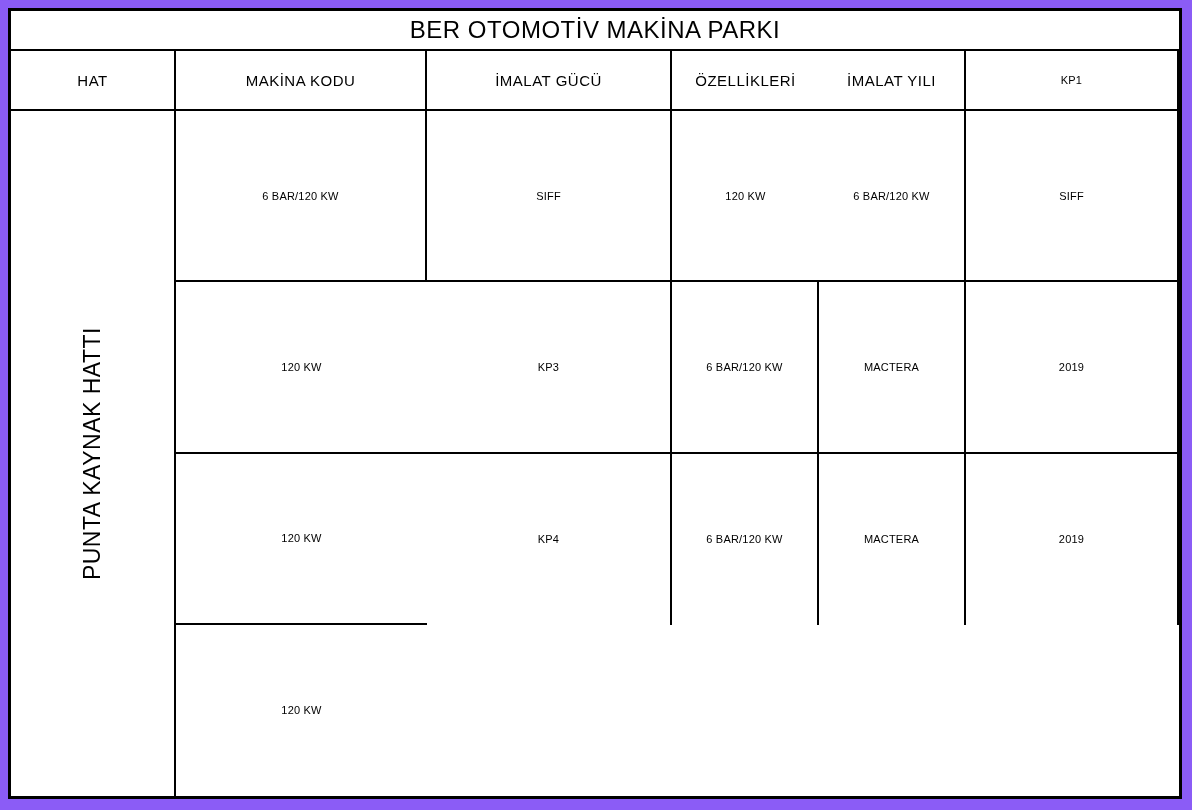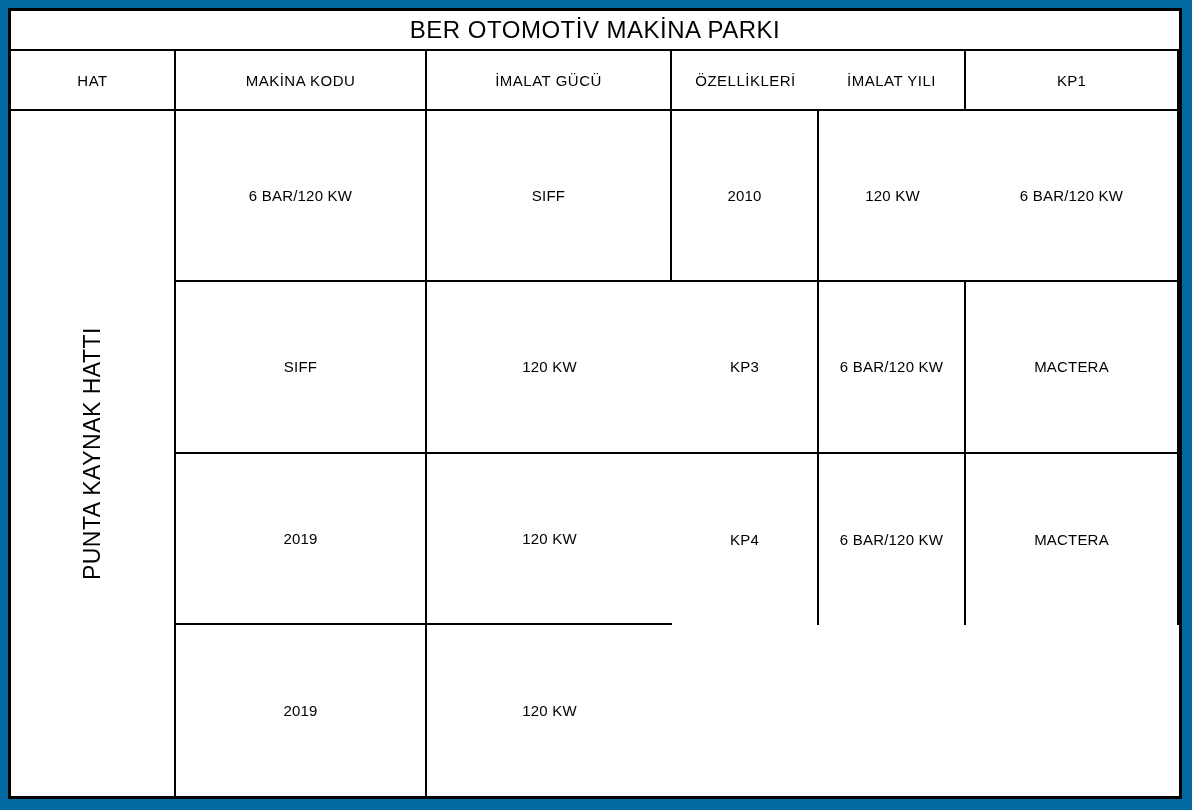--- a/index.html
+++ b/index.html
@@ -4,21 +4,21 @@
 <style>
   html, body {
     margin: 0;
     padding: 0;
     background: #ffffff;
   }
   .sheet {
     position: relative;
     width: 1192px;
     height: 810px;
-    background: #0369a1;
+    background: #8b5cf6;
     font-family: "Liberation Sans", sans-serif;
     color: #000000;
   }
   .mtable {
     position: absolute;
     left: 8px;
     top: 8px;
     width: 1174px;
     height: 791px;
     box-sizing: border-box;
@@ -44,21 +44,21 @@
     grid-column: 1 / -1;
     font-size: 24px;
     letter-spacing: 0.5px;
     border-right: none;
   }
   .th {
     font-size: 15px;
     letter-spacing: 0.5px;
   }
   .td {
-    font-size: 15px;
+    font-size: 11px;
     letter-spacing: 0.2px;
   }
   .hat-cell {
     grid-column: 1;
     grid-row: 3 / 7;
     border-bottom: none;
   }
   .vertical-label {
     writing-mode: vertical-rl;
     transform: rotate(180deg);
@@ -81,21 +81,20 @@
     <div class="cell th no-r">ÖZELLİKLERİ</div>
     <div class="cell th">İMALAT YILI</div>
 
     <div class="cell hat-cell">
       <span class="vertical-label">PUNTA KAYNAK HATTI</span>
     </div>
 
     <div class="cell td">KP1</div>
     <div class="cell td">6 BAR/120 KW</div>
     <div class="cell td">SIFF</div>
-    <div class="cell td">2010</div>
     <div class="cell td no-r">120 KW</div>
 
     <div class="cell td">6 BAR/120 KW</div>
     <div class="cell td">SIFF</div>
     <div class="cell td no-r">120 KW</div>
 
     <div class="cell td">KP3</div>
     <div class="cell td">6 BAR/120 KW</div>
     <div class="cell td">MACTERA</div>
     <div class="cell td">2019</div>

